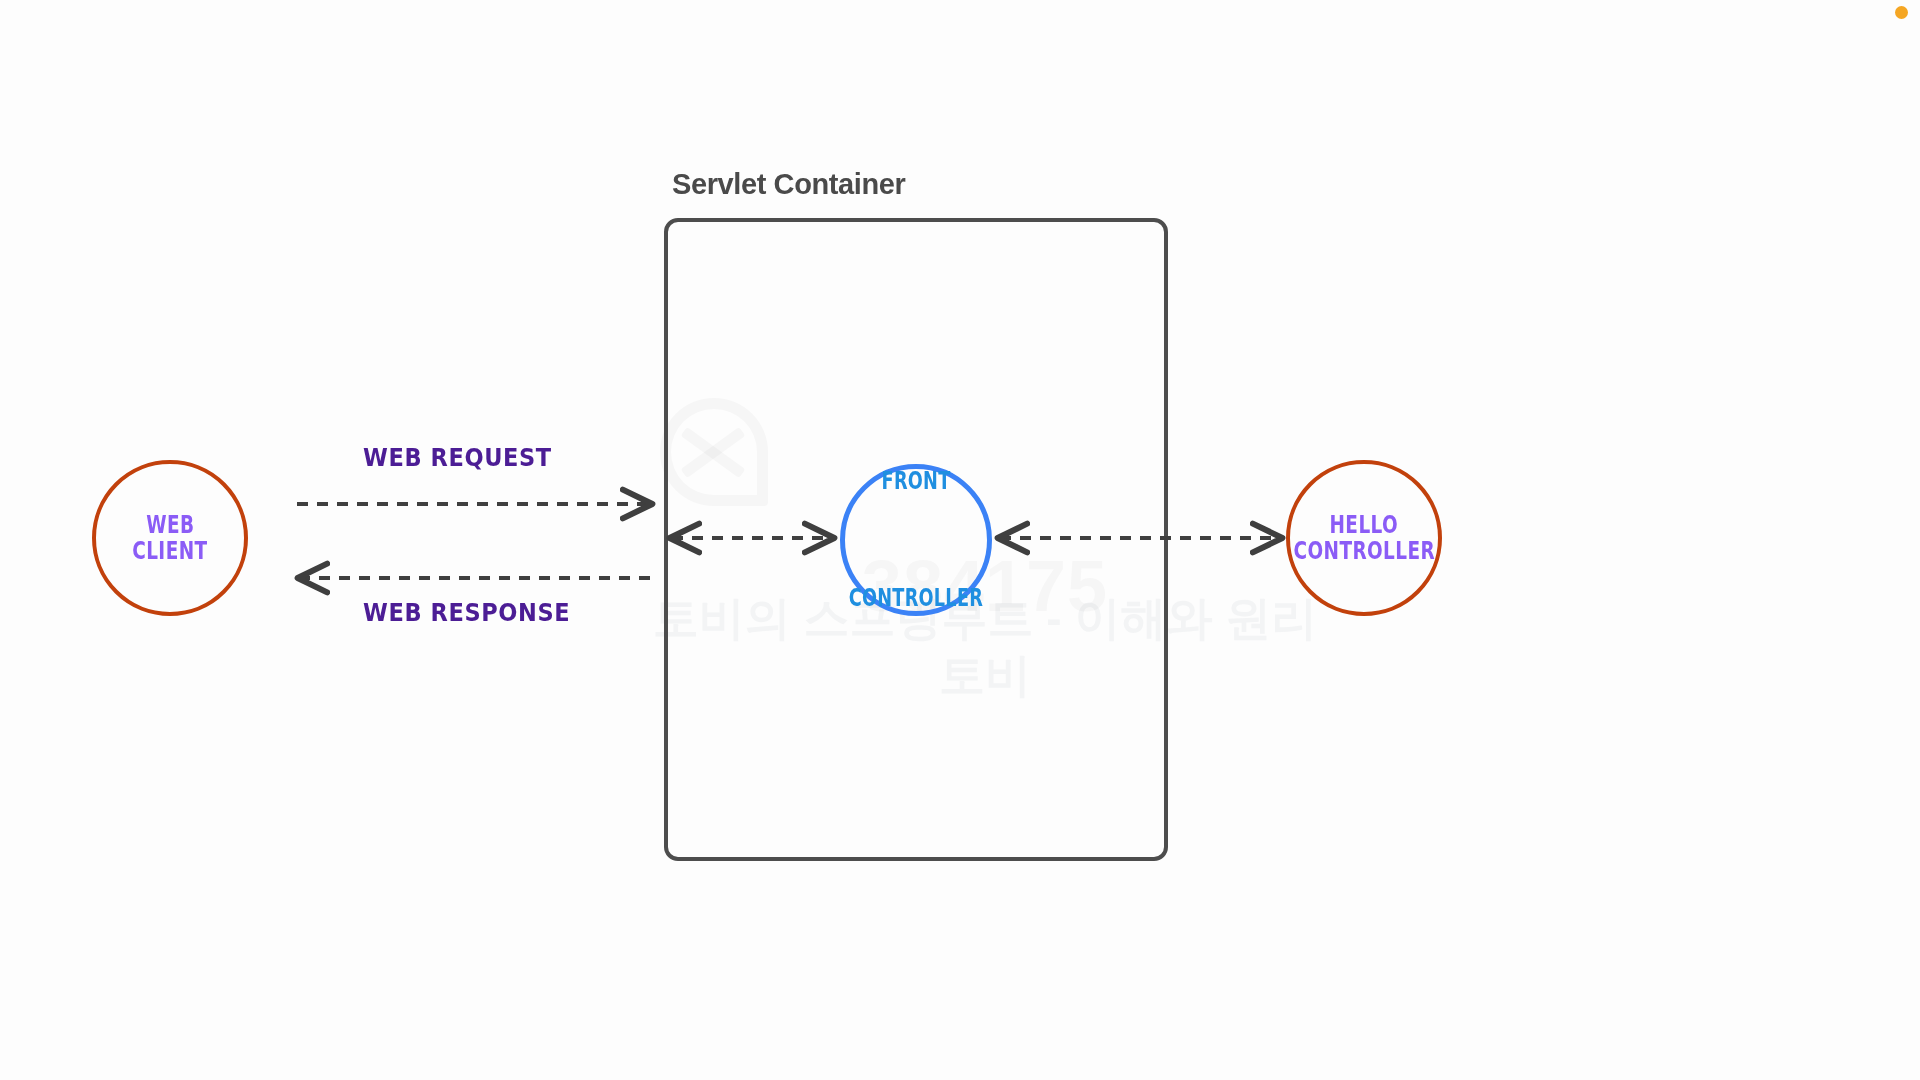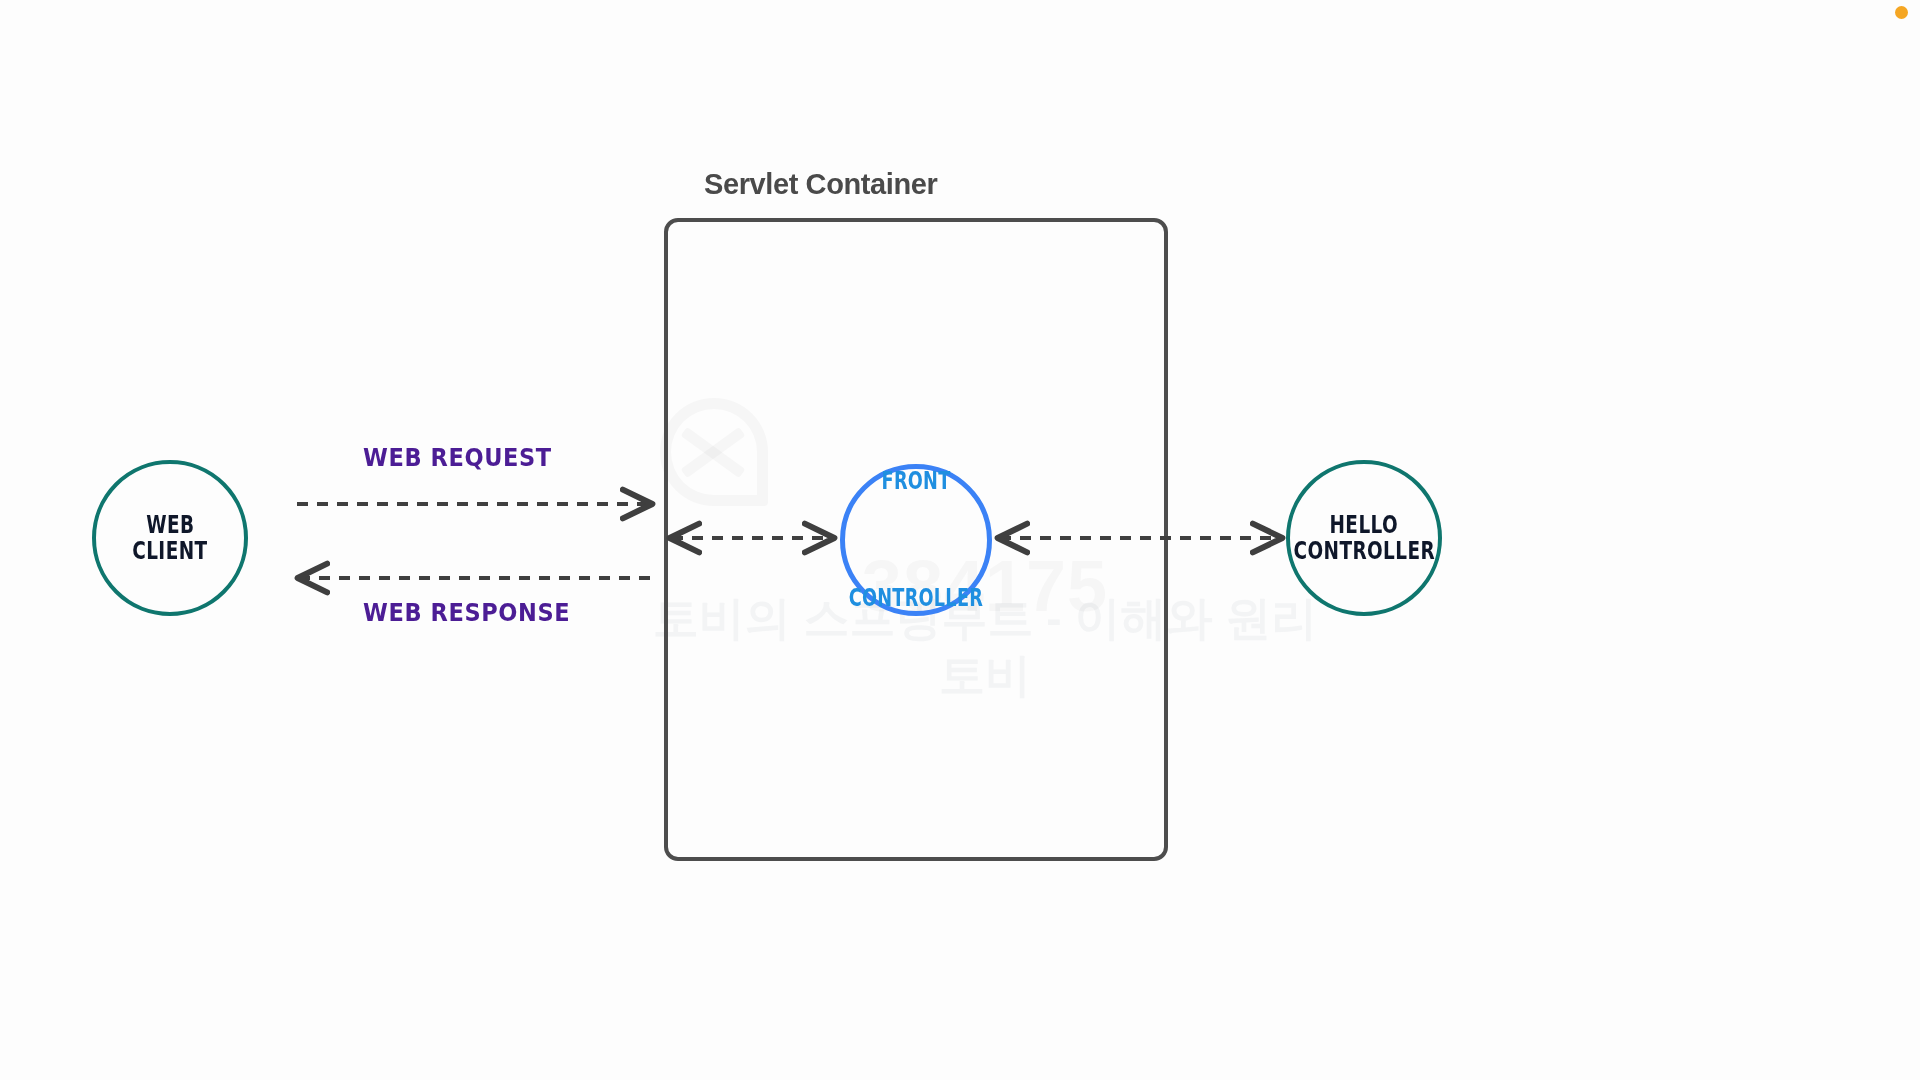--- a/index.html
+++ b/index.html
@@ -109,21 +109,20 @@
   }
 
   .container-title {
     position: absolute;
     left: 672px;
     top: 168px;
     font-size: 29px;
     font-weight: bold;
     color: #4a4a4a;
     letter-spacing: -0.4px;
-    margin-left: 32px;
   }
 
   .servlet-box {
     position: absolute;
     left: 664px;
     top: 218px;
     width: 504px;
     height: 643px;
     border: 4px solid #4d4d4d;
     border-radius: 14px;
@@ -136,22 +135,22 @@
     border-radius: 50%;
     box-sizing: border-box;
     display: flex;
     flex-direction: column;
     align-items: center;
     justify-content: center;
     text-align: center;
     line-height: 1.06;
   }
   .node-dark {
-    border: 4px solid #0f766e;
-    color: #0f172a;
+    border: 4px solid #c2410c;
+    color: #8b5cf6;
   }
   .node-blue {
     border: 5px solid #3b82f6;
     color: #1f8fe0;
     justify-content: space-between;
   }
   .node .line {
     font-family: "DejaVu Sans Condensed", "Liberation Sans Narrow", "Liberation Sans", sans-serif;
     font-weight: bold;
     font-stretch: condensed;

